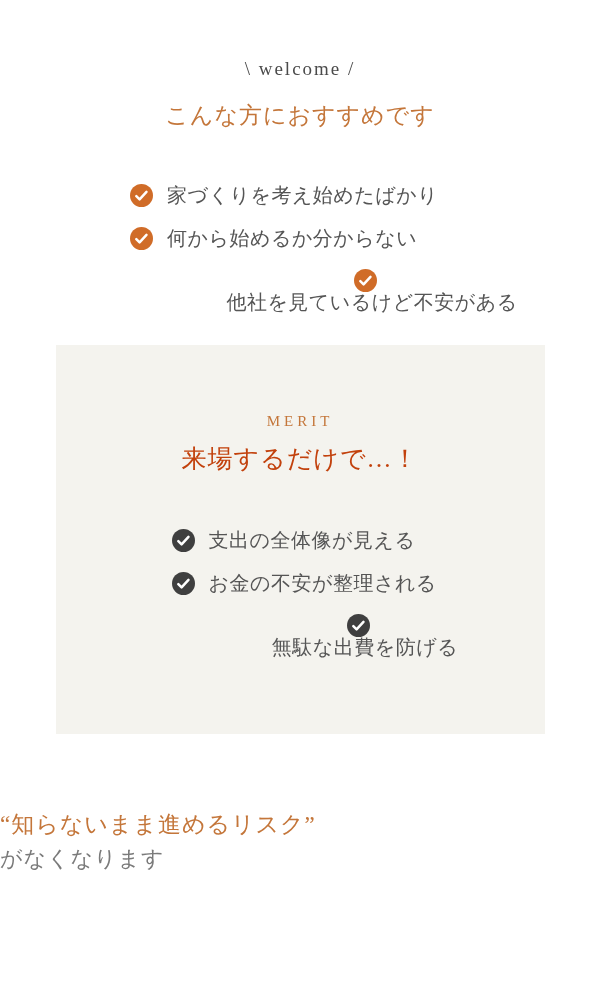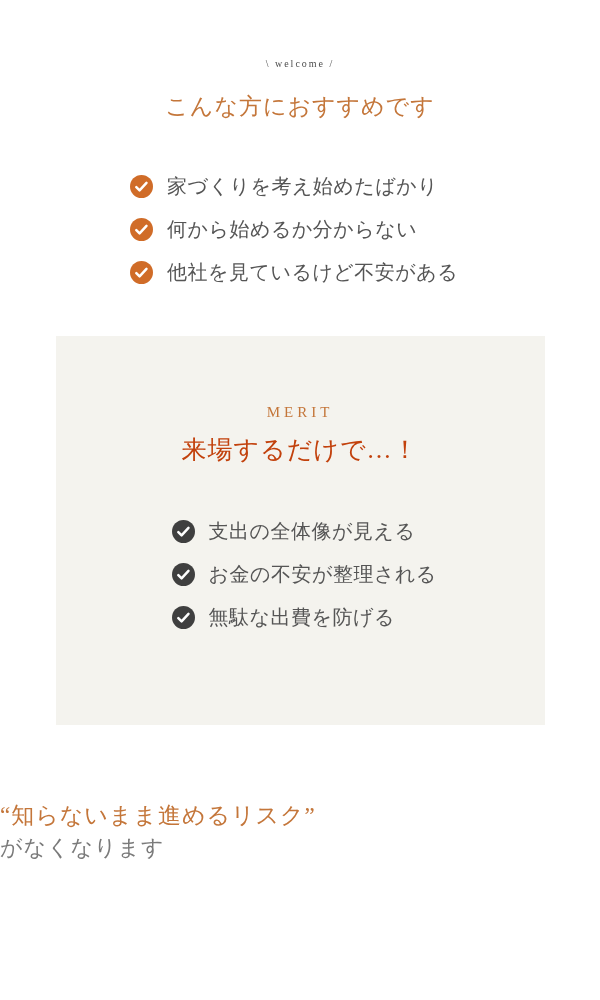--- a/index.html
+++ b/index.html
@@ -12,21 +12,21 @@
     position: relative;
     width: 600px;
     height: 1000px;
     margin: 0 auto;
     background: #ffffff;
     overflow: hidden;
   }
   .eyebrow {
     padding-top: 59px;
     text-align: center;
-    font-size: 10px;
+    font-size: 19px;
     line-height: 1;
     letter-spacing: 2px;
     color: #4b4b4b;
   }
   .main-heading {
     margin-top: 26px;
     text-align: center;
     font-size: 23px;
     line-height: 1;
     letter-spacing: 1px;
@@ -35,21 +35,21 @@
   }
   ul.checklist {
     list-style: none;
   }
   ul.checklist li {
     display: flex;
     align-items: center;
     height: 24px;
     margin-bottom: 19px;
   }
-  ul.checklist li:last-child { margin-bottom: 0; }
+  ul.checklist li:last-child { margin-bottom: 0; flex-direction: column; }
   .check-badge {
     flex: 0 0 auto;
     width: 23px;
     height: 23px;
     display: inline-block;
   }
   .check-badge svg { display: block; width: 23px; height: 23px; }
   .check-orange { color: #d06c28; }
   .check-dark   { color: #3f3f3f; }
   .check-text {
@@ -99,21 +99,20 @@
     line-height: 1;
     letter-spacing: 1px;
     color: #c4763a;
   }
   .closing-tail {
     margin-top: 12px;
     font-size: 22px;
     line-height: 1;
     letter-spacing: 1px;
     color: #7a7a7a;
-    font-family: Liberation Mono, monospace;
   }
 </style>
 </head>
 <body>
 
 <div class="page">
 
   <p class="eyebrow">\ welcome /</p>
 
   <h1 class="main-heading">こんな方におすすめです</h1>

